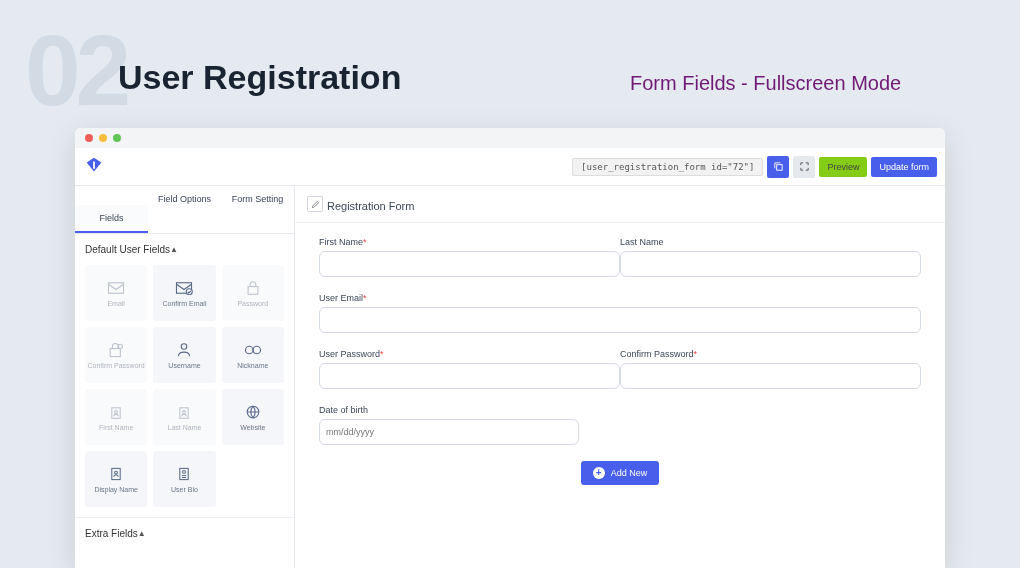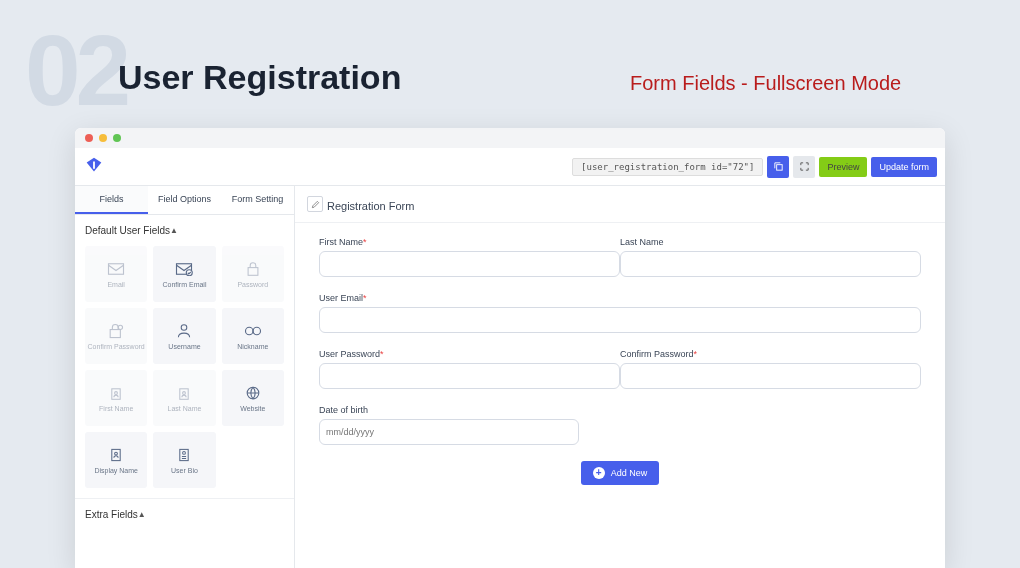--- a/index.html
+++ b/index.html
@@ -1,39 +1,39 @@
 <!DOCTYPE html>
 <html><head>
 <meta charset="utf-8">
 <style>
 * { margin: 0; padding: 0; box-sizing: border-box; font-family: -apple-system, BlinkMacSystemFont, "Segoe UI", Arial, sans-serif; }
 body { background: #e5eaf0; width: 1020px; height: 568px; overflow: hidden; position: relative; }
 .big-number { position: absolute; top: 20px; left: 25px; font-size: 100px; font-weight: 800; color: #d2dae4; letter-spacing: -5px; line-height: 1; z-index: 0; }
 .title { position: absolute; top: 58px; left: 86px; font-size: 34px; font-weight: 800; color: #1a2332; z-index: 1; margin-left: 32px; }
-.subtitle { position: absolute; top: 72px; left: 630px; font-size: 20px; color: #b91c1c; z-index: 1; }
+.subtitle { position: absolute; top: 72px; left: 630px; font-size: 20px; color: #701a75; z-index: 1; }
 .window { position: absolute; top: 128px; left: 75px; width: 870px; height: 440px; background: #fff; border-radius: 6px 6px 0 0; box-shadow: 0 8px 30px rgba(0,0,0,0.12); overflow: hidden; z-index: 2; }
 .traffic-bar { height: 20px; background: #f3f4f6; display: flex; align-items: center; gap: 6px; padding-left: 10px; }
 .dot { width: 8px; height: 8px; border-radius: 50%; }
 .dot.red { background: #ed5f56; }
 .dot.yellow { background: #f6bd3b; }
 .dot.green { background: #61c554; }
 .toolbar { height: 38px; display: flex; align-items: center; padding: 0 8px; border-bottom: 1px solid #e5e8ec; justify-content: space-between; }
 .logo { width: 22px; height: 22px; }
 .toolbar-right { display: flex; align-items: center; gap: 4px; }
 .shortcode-box { font-size: 9px; color: #555; background: #f2f2f2; border: 1px solid #ddd; padding: 3px 8px; border-radius: 2px; font-family: monospace; }
 .icon-btn { width: 22px; height: 22px; background: #475feb; border-radius: 2px; display: flex; align-items: center; justify-content: center; cursor: pointer; }
 .icon-btn.gray { background: #e5e8ec; }
 .txt-btn { font-size: 9px; padding: 5px 8px; border-radius: 2px; cursor: pointer; }
 .txt-btn.gray { background: #84cc16; color: #444; }
 .txt-btn.blue { background: #475feb; color: #fff; }
 .main-area { display: flex; height: calc(100% - 58px); }
 .sidebar { width: 220px; border-right: 1px solid #e5e8ec; overflow: hidden; }
 .tabs { display: flex; border-bottom: 1px solid #e5e8ec; }
 .tab { flex: 1; text-align: center; font-size: 9px; padding: 8px 2px; color: #3a4556; cursor: pointer; }
-.tab.active { border-bottom: 2px solid #475feb; background: #fafbfc; }
+.tab.active { border-bottom: 2px solid #475feb; background: #fafbfc; margin-top: 19px; }
 .section-hdr { font-size: 10px; color: #333; padding: 10px 10px; display: flex; justify-content: flex-start; align-items: center; cursor: pointer; }
 .field-grid { display: grid; grid-template-columns: repeat(3, 1fr); gap: 6px; padding: 0 10px 10px; }
 .field-tile { background: #f5f6f9; border-radius: 3px; height: 56px; display: flex; flex-direction: column; align-items: center; justify-content: center; gap: 4px; cursor: grab; }
 .field-tile.disabled { opacity: 0.55; }
 .tile-icon { width: 18px; height: 16px; display: flex; align-items: center; justify-content: center; }
 .tile-label { font-size: 7px; color: #6a7688; text-align: center; }
 .form-area { flex: 1; padding: 0; overflow: hidden; background: #fff; }
 .form-hdr { display: flex; align-items: flex-end; gap: 4px; padding: 10px 12px; border-bottom: 1px solid #eef0f3; }
 .form-hdr-icon { width: 16px; height: 16px; border: 1px solid #d2d6de; border-radius: 2px; display: flex; align-items: center; justify-content: center; }
 .form-title { font-size: 11px; color: #3a4556; }

